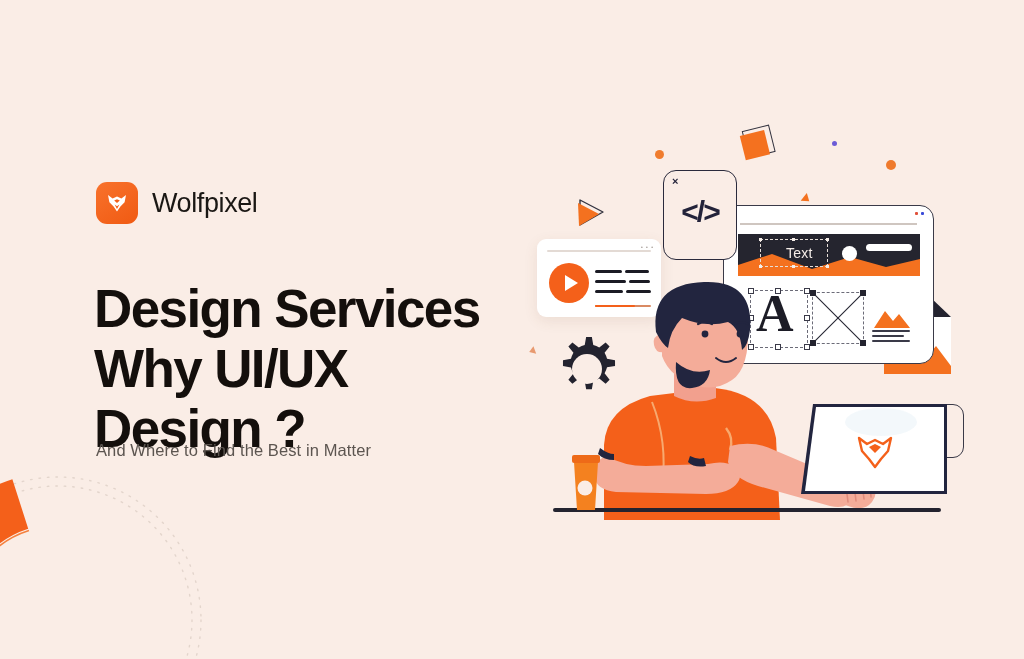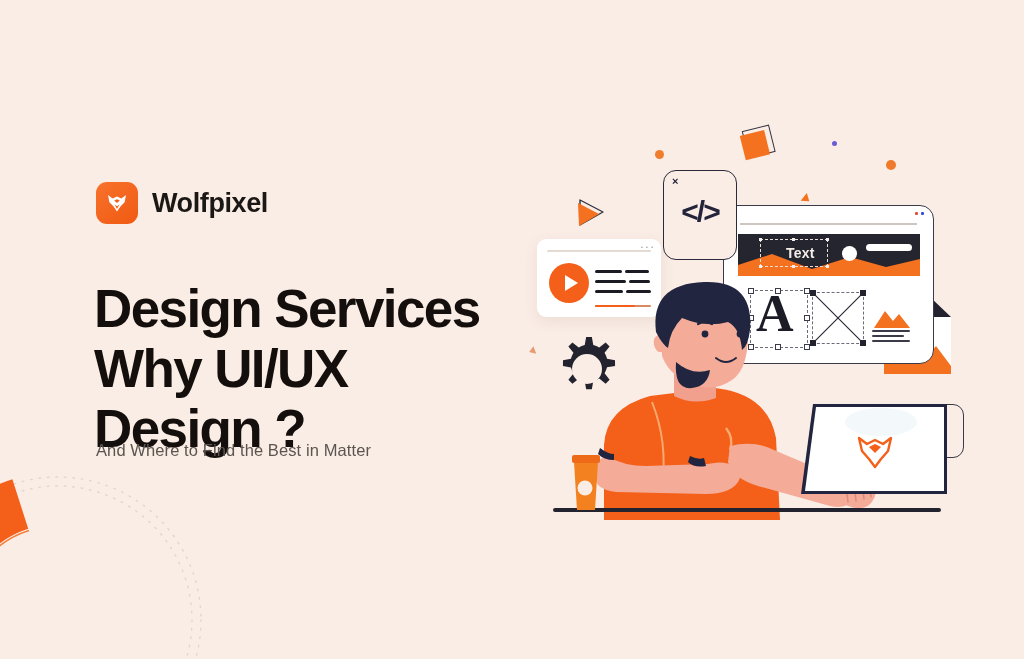--- a/index.html
+++ b/index.html
@@ -32,21 +32,21 @@
     height: 42px;
     border-radius: 11px;
     background: linear-gradient(145deg, #F8722C 0%, #F05A12 100%);
     display: flex;
     align-items: center;
     justify-content: center;
     flex: none;
   }
   .brand-name {
     font-size: 27px;
-    font-weight: bold;
+    font-weight: normal;
     color: #1A1714;
     letter-spacing: -0.4px;
   }
 
   .headline {
     position: absolute;
     left: 94px;
     top: 243px;
     width: 460px;
     color: #140F0C;
@@ -232,21 +232,21 @@
     background: #25252F;
     overflow: hidden;
   }
   .hero-mtn { position: absolute; left: 0; bottom: 0; width: 182px; height: 24px; }
   .hero-text {
     position: absolute;
     left: 48px;
     top: 11px;
     color: #F5EDE8;
     font-size: 14px;
-    font-weight: bold;
+    font-weight: normal;
     letter-spacing: 0.2px;
     z-index: 2;
   }
   .hero-sel {
     position: absolute;
     left: 22px;
     top: 5px;
     width: 66px;
     height: 26px;
     border: 1px dashed #E7DED8;

